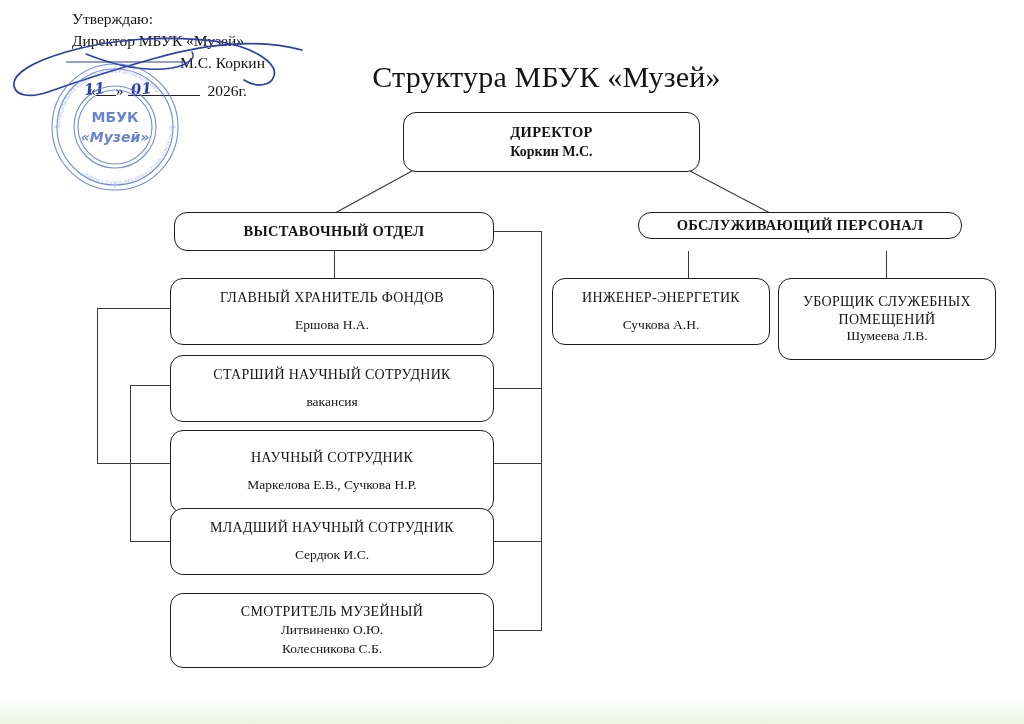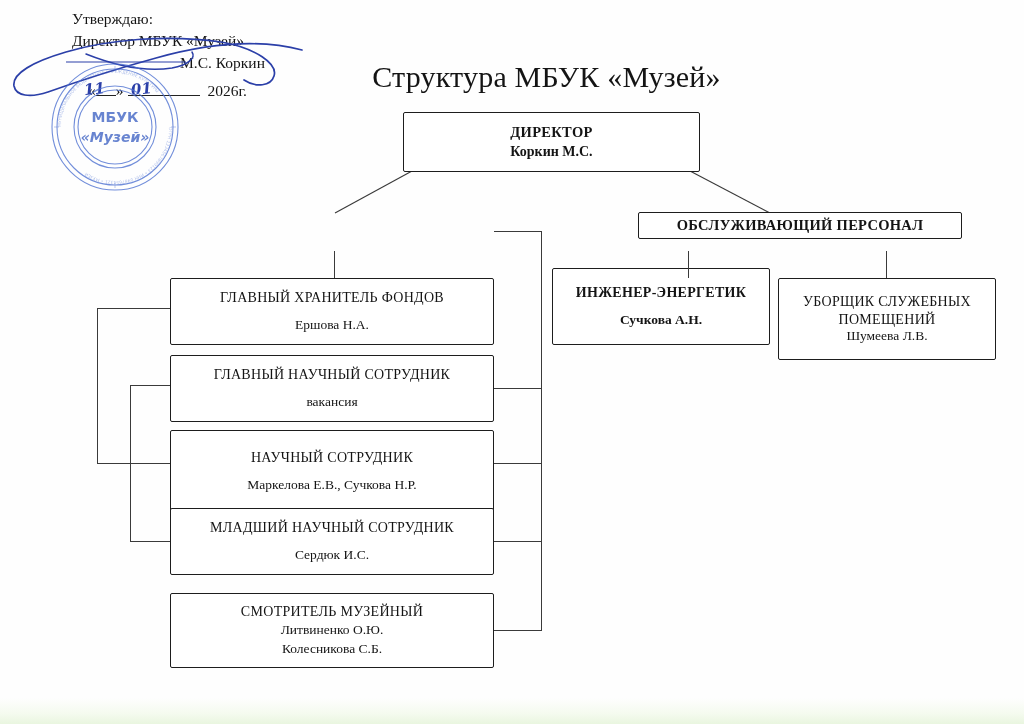--- a/index.html
+++ b/index.html
@@ -96,21 +96,21 @@
     text-align: center;
     font-size: 30px;
     letter-spacing: 0.2px;
     padding-left: 69px;
   }
 
   
   .node {
     position: absolute;
     border: 1.4px solid #1d1d1d;
-    border-radius: 2px;
+    border-radius: 13px;
     background: #ffffff;
     box-sizing: border-box;
     display: flex;
     flex-direction: column;
     align-items: center;
     justify-content: center;
     text-align: center;
     line-height: 1.25;
   }
   .node .role {
@@ -189,52 +189,55 @@
   <svg id="diag-lines">
     <line x1="412" y1="171" x2="335" y2="213" stroke="#3a3a3a" stroke-width="1.1"></line>
     <line x1="690" y1="171" x2="770" y2="213" stroke="#3a3a3a" stroke-width="1.1"></line>
   </svg>
 
   <div class="node bold gap-tight" style="left:403px; top:112px; width:297px; height:60px;">
     <div class="role">ДИРЕКТОР</div>
     <div class="person">Коркин М.С.</div>
   </div>
 
+  <div class="node bold" style="left:174px; top:212px; width:320px; height:39px;">
+    <div class="role">ВЫСТАВОЧНЫЙ ОТДЕЛ</div>
+  </div>
 
   <div class="node bold" style="left:638px; top:212px; width:324px; height:27px;">
     <div class="role">ОБСЛУЖИВАЮЩИЙ ПЕРСОНАЛ</div>
   </div>
 
   <div class="node gap-wide" style="left:170px; top:278px; width:324px; height:67px;">
     <div class="role">ГЛАВНЫЙ ХРАНИТЕЛЬ ФОНДОВ</div>
     <div class="person">Ершова Н.А.</div>
   </div>
 
   <div class="node gap-wide" style="left:170px; top:355px; width:324px; height:67px;">
-    <div class="role">ГЛАВНЫЙ НАУЧНЫЙ СОТРУДНИК</div>
+    <div class="role">СТАРШИЙ НАУЧНЫЙ СОТРУДНИК</div>
     <div class="person">вакансия</div>
   </div>
 
   <div class="node gap-wide" style="left:170px; top:430px; width:324px; height:83px;">
     <div class="role">НАУЧНЫЙ СОТРУДНИК</div>
     <div class="person">Маркелова Е.В., Сучкова Н.Р.</div>
   </div>
 
   <div class="node gap-wide" style="left:170px; top:508px; width:324px; height:67px;">
     <div class="role">МЛАДШИЙ НАУЧНЫЙ СОТРУДНИК</div>
     <div class="person">Сердюк И.С.</div>
   </div>
 
   <div class="node gap-tight" style="left:170px; top:593px; width:324px; height:75px;">
     <div class="role">СМОТРИТЕЛЬ МУЗЕЙНЫЙ</div>
     <div class="person">Литвиненко О.Ю.</div>
     <div class="person">Колесникова С.Б.</div>
   </div>
 
-  <div class="node gap-wide" style="left:552px; top:268px; width:218px; height:77px;font-weight:bold;">
+  <div class="node gap-wide" style="left:552px; top:278px; width:218px; height:67px;">
     <div class="role">ИНЖЕНЕР-ЭНЕРГЕТИК</div>
     <div class="person">Сучкова А.Н.</div>
   </div>
 
   <div class="node gap-tight" style="left:778px; top:278px; width:218px; height:82px;">
     <div class="role">УБОРЩИК СЛУЖЕБНЫХ</div>
     <div class="role">ПОМЕЩЕНИЙ</div>
     <div class="person" style="margin-top:0;">Шумеева Л.В.</div>
   </div>
 

